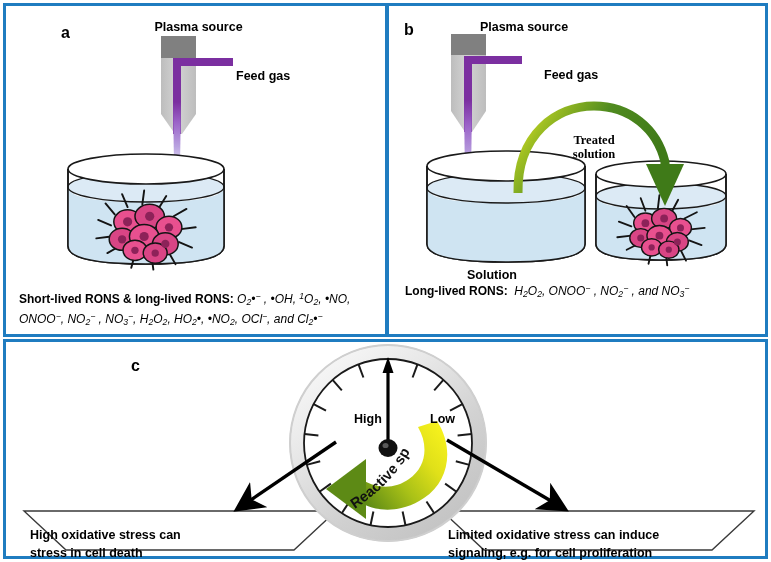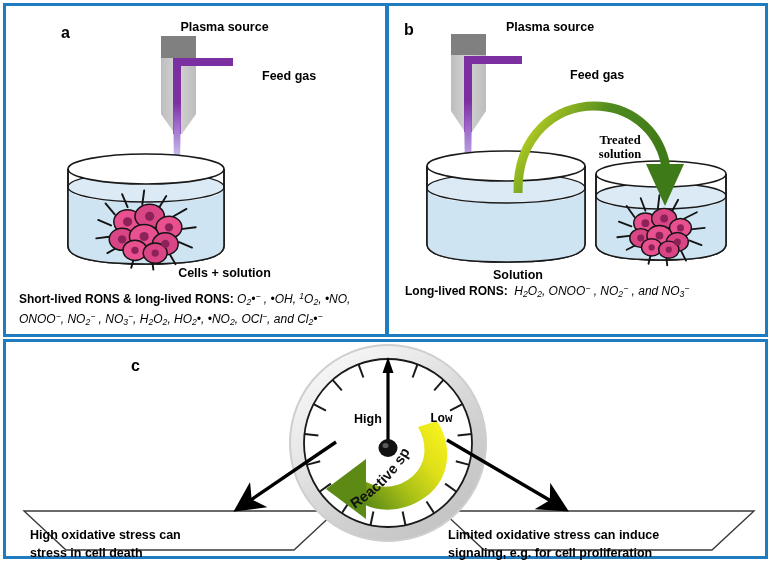--- a/index.html
+++ b/index.html
@@ -35,21 +35,20 @@
   }
 
   .cap {
     position: absolute;
     font-size: 12.5px;
     font-weight: bold;
     color: #000;
     text-align: center;
     line-height: 1.15;
     white-space: nowrap;
-    padding-left: 26px;
   }
 
   .formula {
     position: absolute;
     font-size: 12px;
     color: #000;
     line-height: 1.55;
     text-align: left;
   }
   .formula b { font-weight: bold; font-style: normal; }
@@ -81,21 +80,20 @@
 <div id="figure">
 
   <div class="panel" id="panel-a">
 
     <div class="panel-letter" style="left:55px; top:18px;">a</div>
 
     <div class="cap" style="left:0; top:14px; width:385px;">Plasma source</div>
 
     <div class="cap" style="left:230px; top:63px; width:100px; text-align:left;">Feed gas</div>
 
-    <div class="cap" style="left:0; top:260px; width:385px;">Cells + solution</div>
 
     <svg width="385" height="334" viewBox="0 0 385 334">
       <defs>
         <linearGradient id="plumeA" x1="0" y1="0" x2="0" y2="1">
           <stop offset="0%" stop-color="#7b2fa0"></stop>
           <stop offset="28%" stop-color="#9b63c8"></stop>
           <stop offset="62%" stop-color="#b9a3e0"></stop>
           <stop offset="100%" stop-color="#d8d2f2" stop-opacity="0.55"></stop>
         </linearGradient>
         <linearGradient id="bodyA" x1="0" y1="0" x2="1" y2="0">
@@ -383,21 +381,21 @@
 
       <g>
         <line x1="330" y1="100" x2="233" y2="166" stroke="#000000" stroke-width="3.4" marker-end="url(#arrowHeadC)"></line>
       </g>
       <g>
         <line x1="441" y1="98" x2="557" y2="166" stroke="#000000" stroke-width="3.4" marker-end="url(#arrowHeadC)"></line>
       </g>
     </svg>
 
     <div class="gauge-lbl" style="left:311px; top:70px;padding-left:37px;">High</div>
-    <div class="gauge-lbl" style="left:424px; top:70px;font-family:Liberation Mono, monospace;">Low</div>
+    <div class="gauge-lbl" style="left:424px; top:70px;">Low</div>
 
     <svg width="765" height="220" viewBox="0 0 765 220">
       <defs>
         <path id="rsPath" d="M347,168 C366,156 392,134 406,106" fill="none"></path>
       </defs>
       <text font-family="Liberation Sans, sans-serif" font-size="14.5" font-weight="bold" fill="#111111">
         <textPath href="#rsPath" startOffset="2">
           <tspan id="rs-text">Reactive species</tspan>
         </textPath>
       </text>

